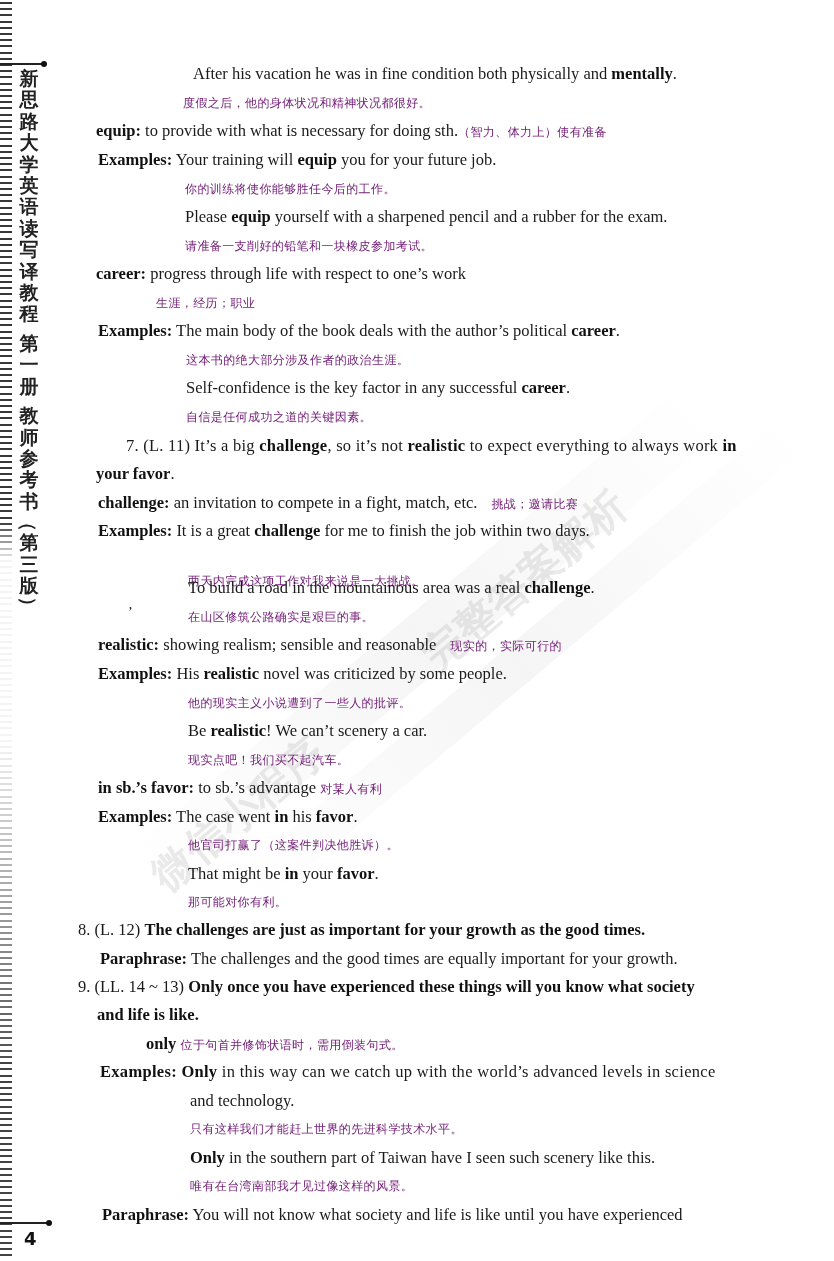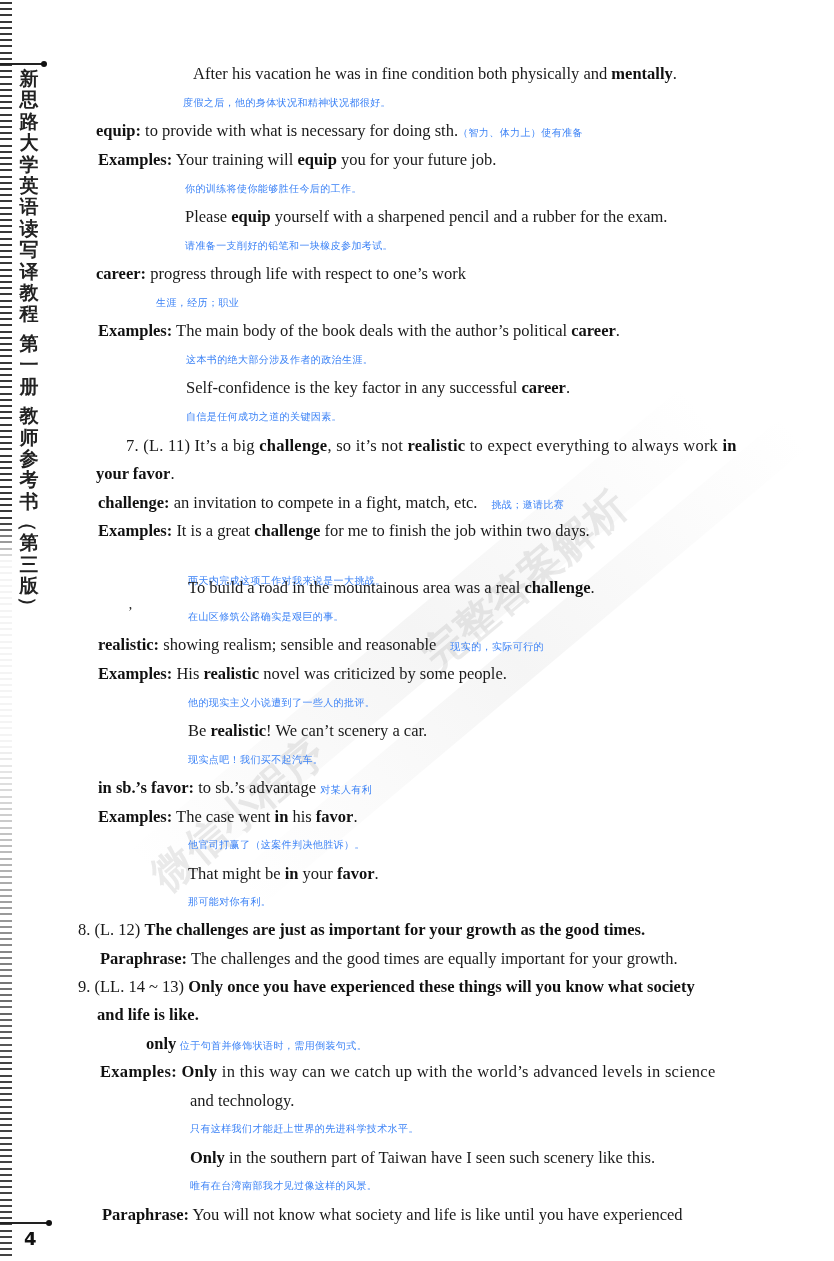--- a/index.html
+++ b/index.html
@@ -10,21 +10,21 @@
   .marker { position:absolute; left:0; height:1.5px; background:#222; }
   .marker .dot { position:absolute; right:-3px; top:-2.5px; width:6px; height:6px; border-radius:50%; background:#111; }
   .spine { position:absolute; left:18px; top:68px; width:22px; font-family:"DejaVu Sans", sans-serif;
            font-size:19px; line-height:21.4px; color:#222; text-align:center; font-weight:bold; }
   .spine span { display:block; }
   .spine .gap { height:8px; }
   .spine .paren { display:block; transform:rotate(90deg); line-height:20px; }
   .pagenum { position:absolute; left:24px; top:1228px; font-family:"DejaVu Sans", sans-serif;
              font-weight:bold; font-size:18px; color:#111; }
   .line { position:absolute; font-size:16.5px; line-height:22px; white-space:nowrap; }
-  .zh { font-family:"DejaVu Sans", sans-serif; font-size:10px; color:#3b82f6; letter-spacing:0.4px; }
+  .zh { font-family:"DejaVu Sans", sans-serif; font-size:12px; color:#701a75; letter-spacing:0.4px; }
   b { font-weight:bold; color:#111; }
   .label { font-weight:bold; color:#111; }
   .watermark { position:absolute; left:110px; top:380px; width:760px; height:440px; pointer-events:none; }
   .wm-text { position:absolute; font-family:"DejaVu Sans", sans-serif; font-weight:bold; font-size:42px;
              color:rgba(160,160,160,0.22); transform-origin:left top; white-space:nowrap; }
   .wm-band { position:absolute; background:linear-gradient(90deg, rgba(200,200,200,0) 0%, rgba(200,200,200,0.18) 50%, rgba(200,200,200,0) 100%); transform-origin:left top; }
 </style>
 </head>
 <body>
 

